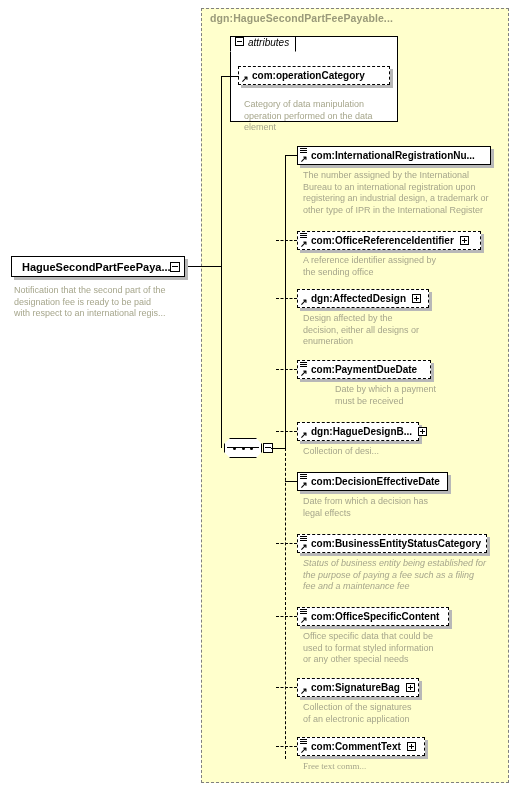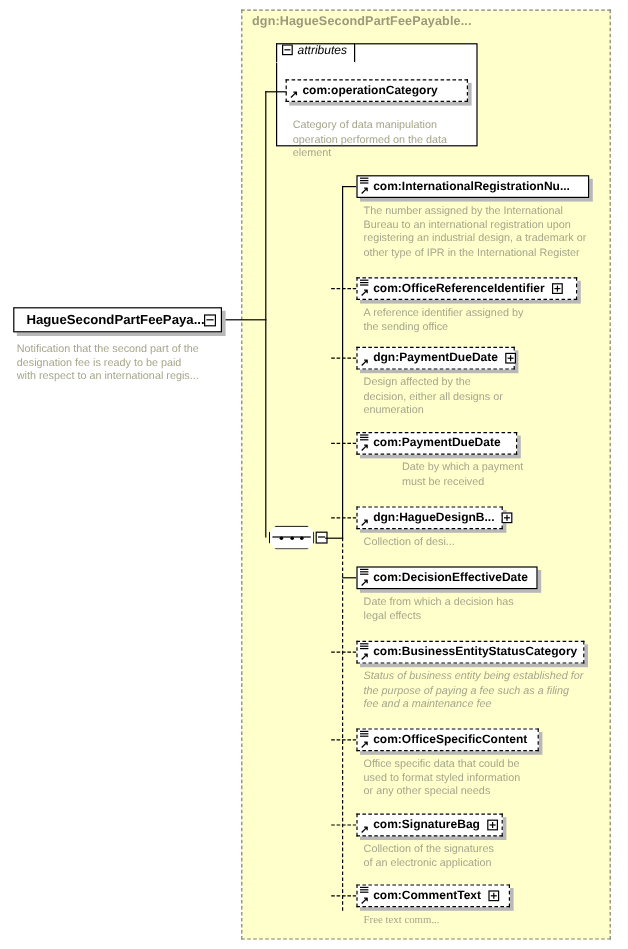--- a/index.html
+++ b/index.html
@@ -389,21 +389,21 @@
     <span class="arrow-icon">↗</span>
     <span class="node-label">com:OfficeReferenceIdentifier</span>
     <span class="expand-box"></span>
   </div>
   <div class="doc" style="left:303px;top:255px;width:190px;">A reference identifier assigned by
 the sending office</div>
 
   <div class="node-shadow" style="left:300px;top:292px;width:132px;height:19px;"></div>
   <div class="node dashed" style="left:297px;top:289px;width:132px;">
     <span class="arrow-icon">↗</span>
-    <span class="node-label">dgn:PaymentDueDate</span>
+    <span class="node-label">dgn:AffectedDesign</span>
     <span class="expand-box"></span>
   </div>
   <div class="doc" style="left:303px;top:313px;width:170px;">Design affected by the
 decision, either all designs or
 enumeration</div>
 
   <div class="node-shadow" style="left:300px;top:363px;width:134px;height:19px;"></div>
   <div class="node dashed" style="left:297px;top:360px;width:134px;">
     <span class="elem-icon">
         <i></i>

